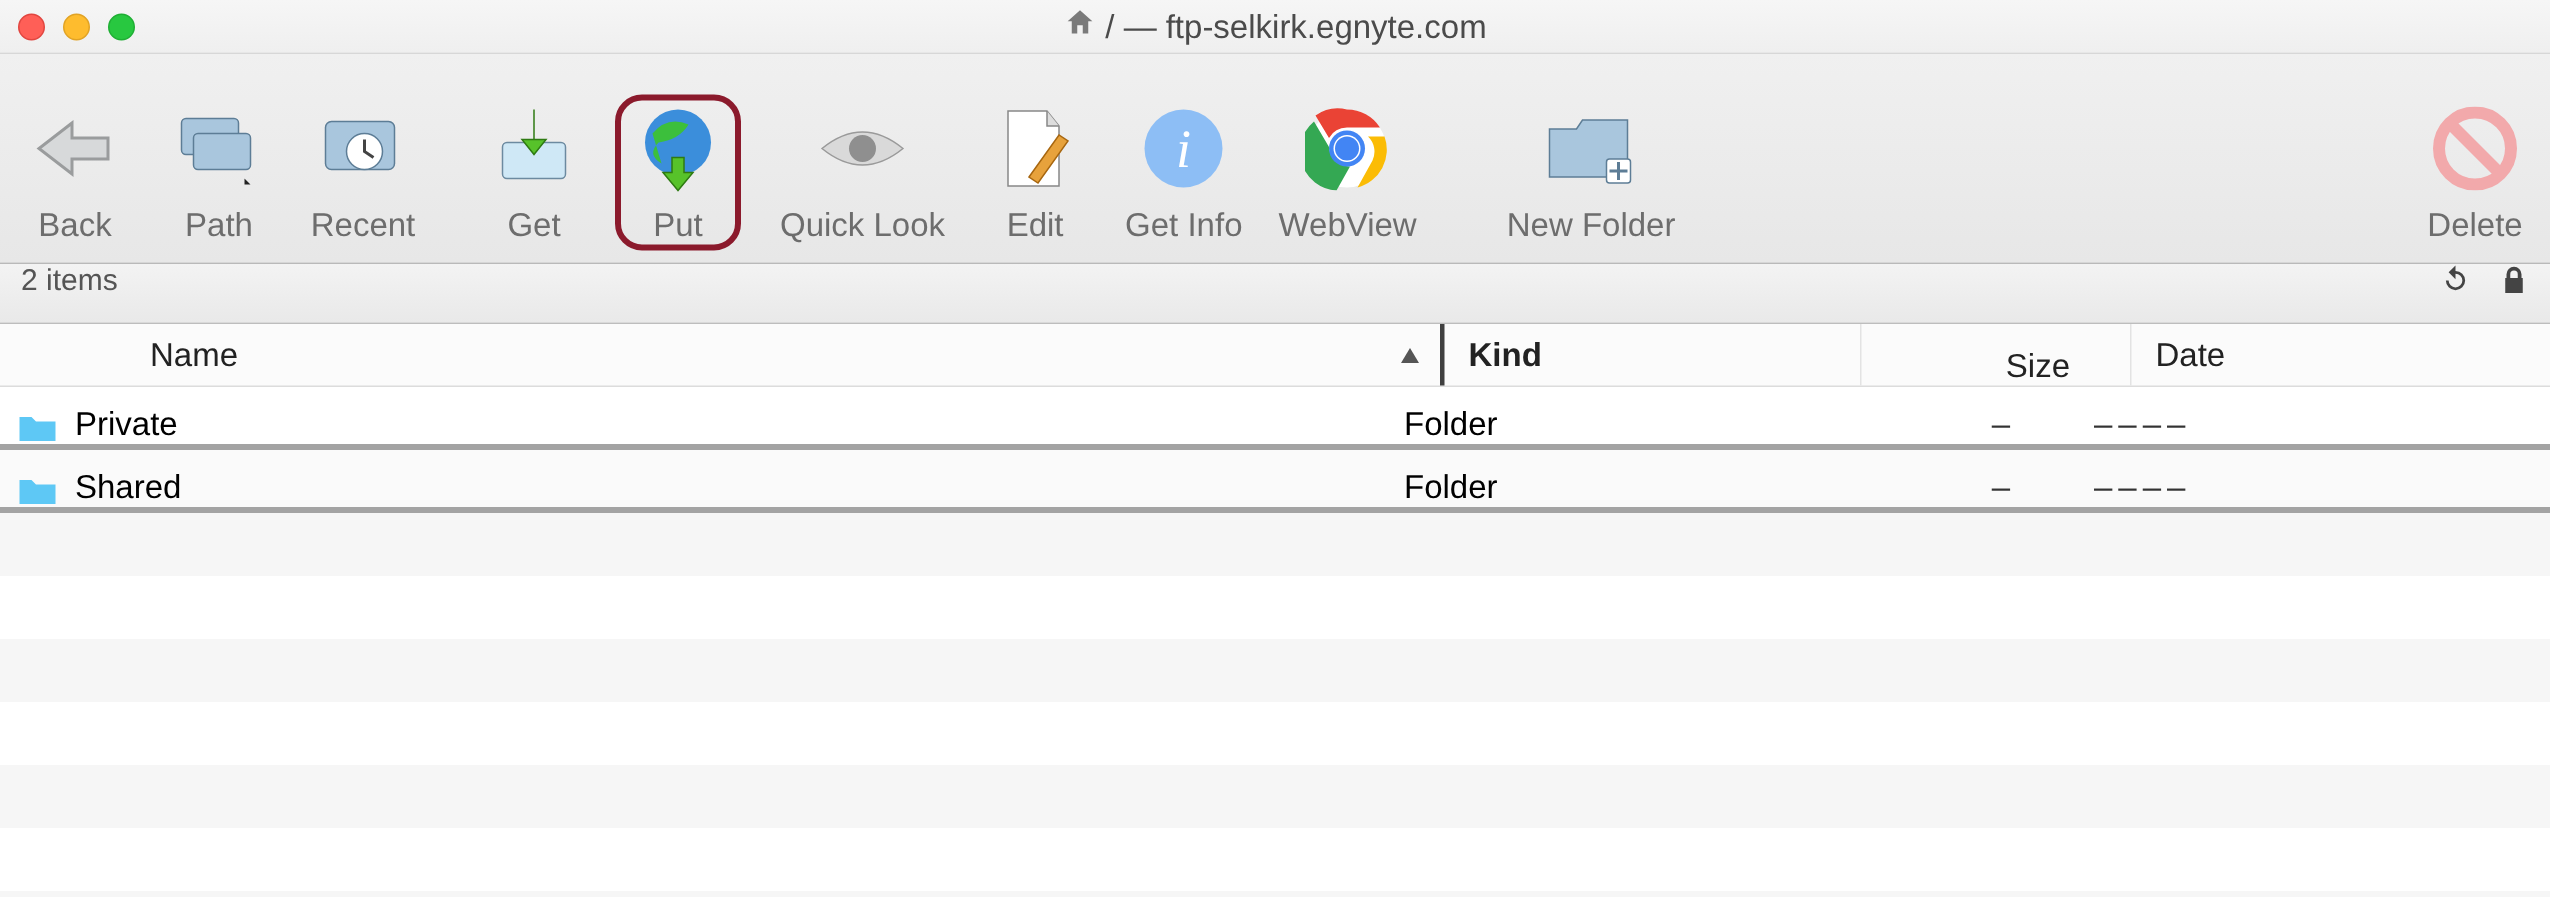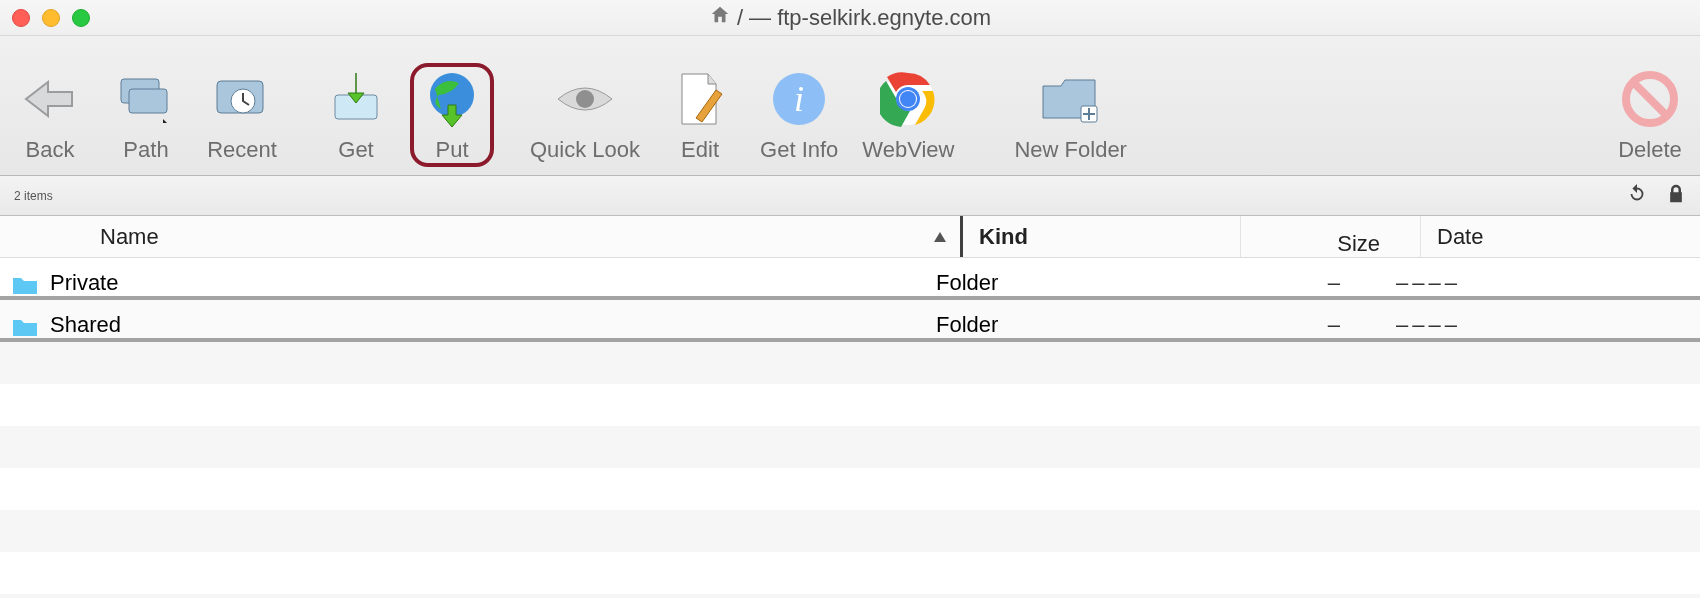--- a/index.html
+++ b/index.html
@@ -44,23 +44,23 @@
     position:relative;
   }
   .tbtn .ico { width:64px; height:64px; display:flex; align-items:center; justify-content:center; }
   .tbtn-highlight {
     position:absolute; top:-4px; left:-6px; right:-6px; bottom:-4px;
     border:4px solid #8b1a2c; border-radius:18px;
   }
   .spacer { flex:1; }
   .statusbar {
     height:40px; background:linear-gradient(#f3f3f3,#e9e9e9);
-    display:flex; align-items:center; justify-content:space-between;
+    display:flex; align-items:flex-start; justify-content:space-between;
     padding: 0 14px; border-bottom:1px solid #bdbdbd;
-    font-size:12px; color:#555;
+    font-size:20px; color:#555;
   }
   .statusbar .right { display:flex; gap:18px; align-items:center; }
   .headers {
     display:flex; align-items:center; height:42px;
     background:#fbfbfb; border-bottom:1px solid #dcdcdc;
     font-size:22px; color:#222;
   }
   .col-name { width: 880px; padding-left:60px; display:flex; align-items:center;margin-left:40px; }
   .col-sort { width:40px; text-align:center; color:#555; }
   .col-kind { width:280px; padding-left:16px; border-left:3px solid #404040; height:100%; display:flex; align-items:center;font-weight:bold; }
@@ -150,21 +150,21 @@
     <span class="ico">
       <svg width="62" height="60" viewBox="0 0 62 60">
         <circle cx="31" cy="26" r="22" fill="#3b8edb"></circle>
         <path d="M14 20 q10 -12 24 -6 q-6 10 -20 12 q-8 8 2 14" fill="#3cbf3c"></path>
         <path d="M31 58 l-10 -12 h6 v-10 h8 v10 h6 z" fill="#57c22a" stroke="#2e7a12"></path>
       </svg>
     </span>
     <span>Put</span>
   </div>
 
-  <div class="tbtn" style="margin-left:18px;">
+  <div class="tbtn" style="margin-left:8px;">
     <span class="ico">
       <svg width="62" height="44" viewBox="0 0 62 44">
         <path d="M4 22 Q31 0 58 22 Q31 44 4 22 Z" fill="#d9d9d9" stroke="#9a9a9a"></path>
         <circle cx="31" cy="22" r="9" fill="#8f8f8f"></circle>
       </svg>
     </span>
     <span>Quick Look</span>
   </div>
 
   <div class="tbtn">

